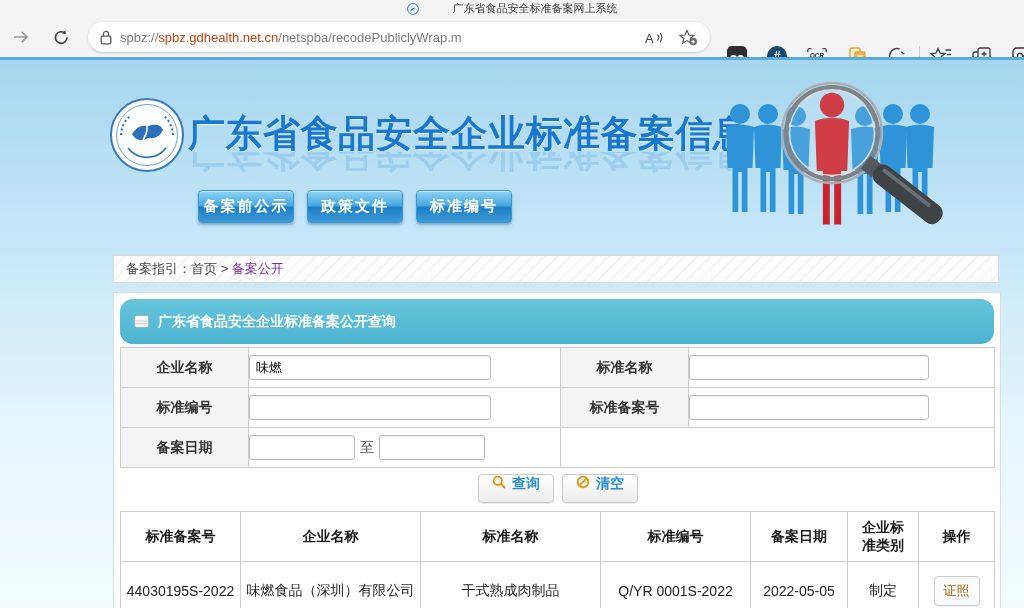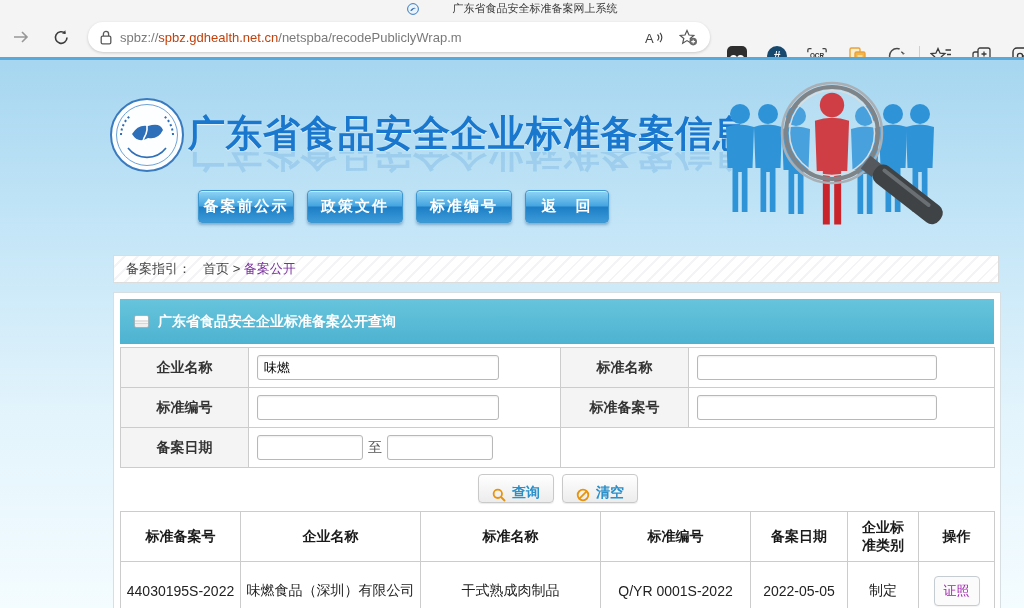--- a/index.html
+++ b/index.html
@@ -44,53 +44,53 @@
   .navbtn { width:96px; height:33px; display:flex; align-items:center; justify-content:center;
     color:#fff; font-size:15px; font-weight:bold; letter-spacing:2px; border-radius:4px;
     border:1px solid #3f97cf; cursor:pointer;
     background:linear-gradient(180deg,#8fd4f4 0%,#45a5e0 48%,#1d7ec6 52%,#3b9ad8 100%);
     box-shadow:0 2px 3px rgba(0,60,120,.35), inset 0 1px 0 rgba(255,255,255,.5); }
   .navbtn.last { width:84px; }
 
   .breadcrumb { position:absolute; left:113px; top:195px; width:886px; height:28px;
     background:repeating-linear-gradient(135deg,#ffffff 0 7px,#f4f3f5 7px 9px);
     border:1px solid #dcdcdc; font-size:13px; color:#444; line-height:26px; padding-left:12px; }
-  .breadcrumb a { color:#444; text-decoration:none;margin-left:12px; }
+  .breadcrumb a { color:#444; text-decoration:none; }
   .breadcrumb .cur { color:#7a2f9f; font-weight:normal; }
 
   .mainpanel { position:absolute; left:113px; top:232px; width:888px; height:316px; background:#fff;
     border:1px solid #d8dfe3; border-bottom:none; overflow:hidden; }
   .tealbar { position:absolute; left:6px; top:6px; width:874px; height:45px;
     background:linear-gradient(180deg,#67c4dc,#4db3d1); color:#fff; font-size:14px; font-weight:bold;
-    display:flex; align-items:center; gap:9px; padding-left:14px; }
+    display:flex; align-items:center; gap:9px; padding-left:14px;border-radius:13px; }
   .tealico { width:15px; height:13px; border:1px solid #9fb4bb; border-radius:2px;
     background:linear-gradient(#fdfdfd 0 40%,#e2e2e2 40% 52%,#f4f4f4 52% 64%,#d7d7d7 64% 76%,#efefef 76% 100%); }
 
   table.formtb { position:absolute; left:6px; top:54px; width:874px; border-collapse:collapse;
     table-layout:fixed; font-size:14px; }
   table.formtb td { border:1px solid #ccc; height:40px; }
   td.lbl { background:#f4f4f4; text-align:center; font-weight:bold; color:#333; }
-  td.inp { padding-left:8px; background:#fff; }
+  td.inp { background:#fff; }
   td.blank { border:none; background:#fff; }
   .txt { height:25px; border:1px solid #b8b8b8; border-radius:3px; box-shadow:inset 0 1px 2px rgba(0,0,0,.07);
     font-size:13px; padding:0 6px; font-family:"Liberation Sans",sans-serif; }
   .txt.w1 { width:242px; } .txt.w2 { width:240px; } .txt.wd { width:106px; }
   .zhi { margin:0 5px; color:#555; }
 
   .btnrow { position:absolute; left:0; width:888px; top:181px; display:flex; justify-content:center; gap:8px; }
-  .qbtn { height:29px; padding:0 13px; display:flex; align-items:flex-end; gap:6px;
+  .qbtn { height:29px; padding:0 13px; display:flex; align-items:flex-start; gap:6px;
     background:linear-gradient(#ffffff,#ececec); border:1px solid #c9c9c9; border-radius:4px;
     color:#2b8fc9; font-weight:bold; font-size:14px; cursor:pointer; box-shadow:0 1px 1px rgba(0,0,0,.08); }
 
   table.restb { position:absolute; left:6px; top:218px; width:874px; border-collapse:collapse;
     table-layout:fixed; font-size:14px; text-align:center; }
   table.restb th { height:50px; border:1px solid #ccc; background:#fff; color:#1a1a1a; font-weight:bold; padding:0 9px; }
   table.restb td { height:58px; border:1px solid #ccc; background:#fff; color:#222; }
   .zz-btn { display:inline-block; padding:5px 9px; border:1px solid #c6cdd2; border-radius:4px;
-    color:#a21caf; background:#fbfbfb; font-size:13px; cursor:pointer; box-shadow:0 1px 1px rgba(0,0,0,.05); }
+    color:#a16207; background:#fbfbfb; font-size:13px; cursor:pointer; box-shadow:0 1px 1px rgba(0,0,0,.05); }
 </style>
 </head>
 <body>
 
 <div id="screen">
 
   <div class="titlebar">
     <svg width="12" height="12" viewBox="0 0 12 12">
       <circle cx="6" cy="6" r="5.4" fill="#eaf2fa" stroke="#3a7bc0" stroke-width="1"></circle>
       <path d="M3.2,7.5 Q6,3.4 9,5.2 Q6.6,5.4 5.4,7.2 Q4.4,8.6 3.2,7.5 Z" fill="#2d6fb8"></path>
@@ -226,21 +226,20 @@
         <rect x="152" y="78" width="14" height="16" fill="#55595d"></rect>
         <rect x="164" y="75" width="82" height="21" rx="9" fill="#3f4346"></rect>
         <rect x="170" y="79" width="60" height="4" rx="2" fill="#6a6f73"></rect>
       </g>
     </svg>
 
     <div class="navrow">
       <div class="navbtn">备案前公示</div>
       <div class="navbtn">政策文件</div>
       <div class="navbtn">标准编号</div>
-      <div class="navbtn last">返　回</div>
     </div>
 
     <div class="breadcrumb">
       <span>备案指引：</span><a href="#">首页</a>
       <span>&gt;</span>
       <span class="cur">备案公开</span>
     </div>
 
     <div class="mainpanel">
 

